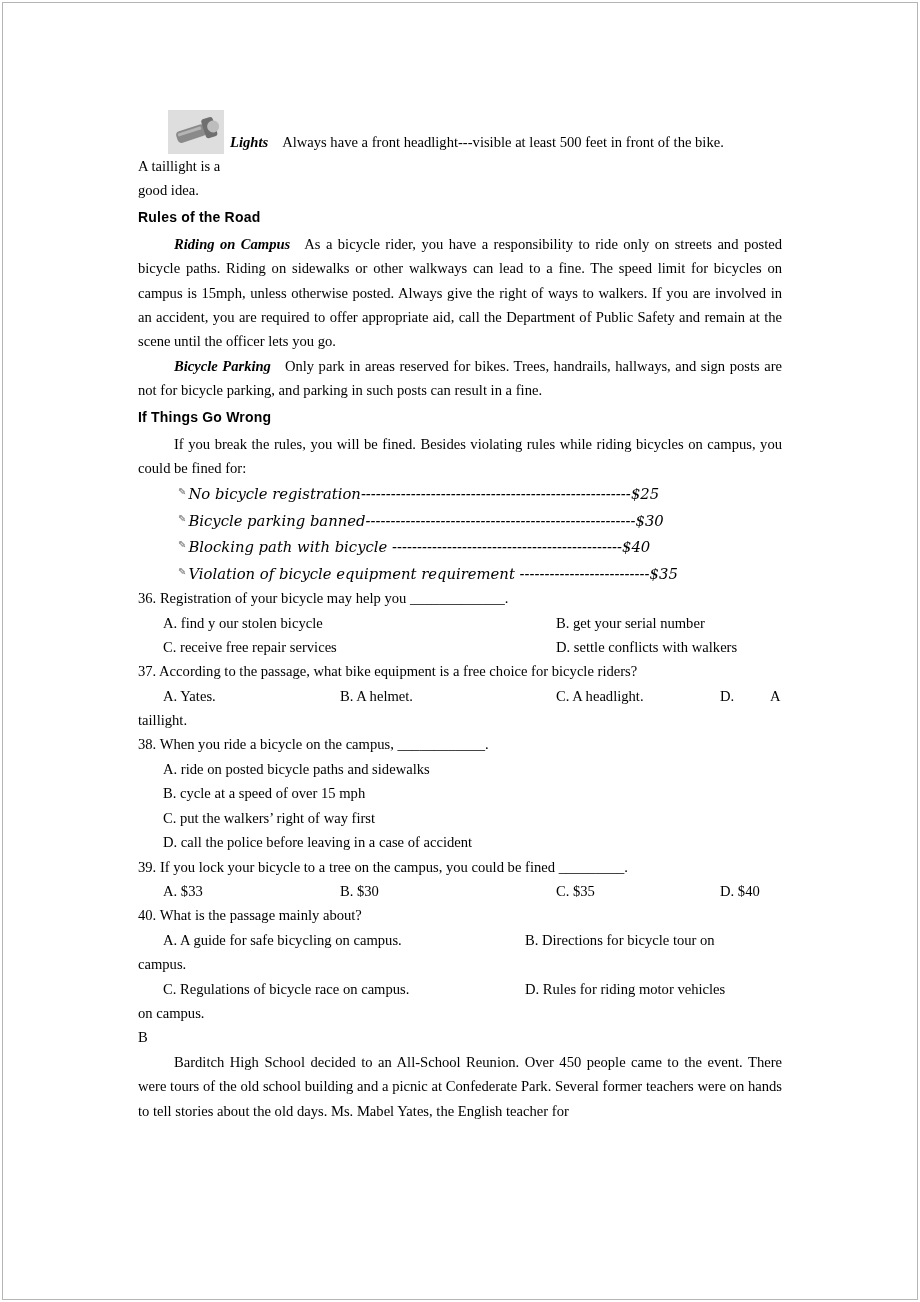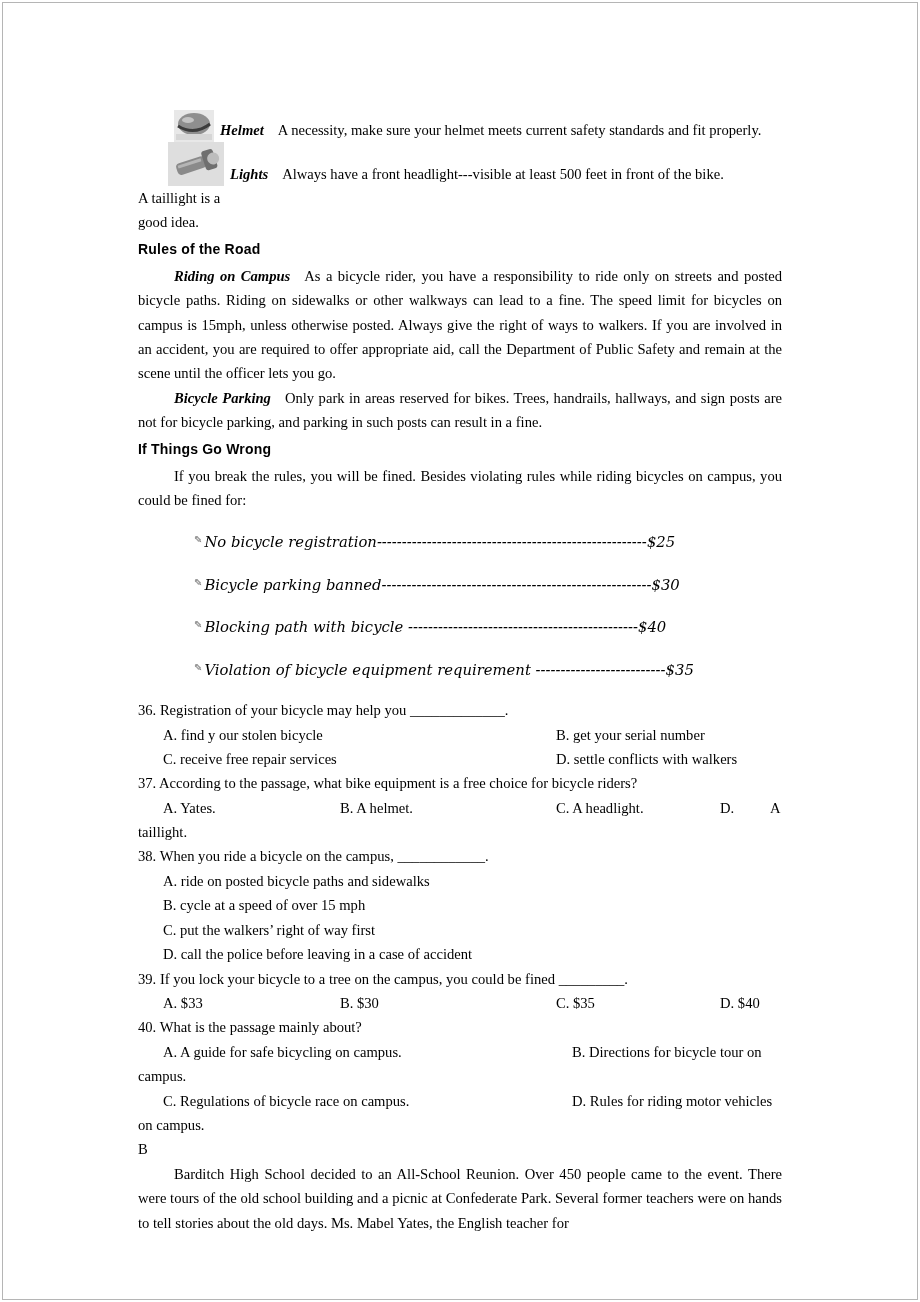--- a/index.html
+++ b/index.html
@@ -31,53 +31,42 @@
     line-height: 25px; margin: 2px 0 2px 0;
     text-align: left; letter-spacing: .2px;
   }
   .thumb { display: inline-block; vertical-align: bottom; margin-right: 6px; }
   .thumb svg { display: block; }
   .helmet-line { text-indent: 36px; }
   .lights-line { text-indent: 30px; }
   .lights-cont1 { margin-left: 17px; }
   .lights-cont2 { margin-left: 145px; }
   .fineline {
-    margin: 16px; padding-left: 40px; line-height: 24.4px;
+    margin: 0; padding-left: 40px; line-height: 24.4px;
     font-style: italic; font-family: "DejaVu Serif", serif;
     font-size: 14.8px; text-align: left; white-space: nowrap;
   }
   .pen { font-style: normal; font-size: 10px; color: #666; vertical-align: 4px; margin-right: 2px; }
   .optrow { position: relative; height: 24.4px; }
   .optrow span { position: absolute; top: 0; white-space: nowrap; line-height: 24.4px; }
   .c0 { left: 25px; }
   .c1 { left: 202px; }
   .c2 { left: 418px; }
   .c3 { left: 582px; }
   .c4 { left: 632px; }
-  .cb { left: 434px; }
+  .cb { left: 387px; }
   .optline { margin: 0; padding-left: 25px; line-height: 24.4px; text-align: left; }
 </style>
 </head>
 <body>
 
 <div class="frame"></div>
 
 <div class="content">
 
-  <p class="para helmet-line">
-    <span class="thumb">
-      <svg width="40" height="32" viewBox="0 0 40 32">
-        <rect x="0" y="0" width="40" height="32" fill="#e8e8e8"></rect>
-        <ellipse cx="20" cy="14" rx="16" ry="11" fill="#8f8f8f"></ellipse>
-        <path d="M4 16 Q20 26 36 14" stroke="#3c3c3c" stroke-width="3" fill="none"></path>
-        <ellipse cx="14" cy="10" rx="6" ry="3" fill="#c4c4c4"></ellipse>
-        <rect x="2" y="24" width="36" height="6" fill="#d6d6d6"></rect>
-      </svg>
-    </span><span class="lead">Helmet</span><span>A necessity, make sure your helmet meets current safety standards and fit properly.</span>
-  </p>
 
   <p class="para lights-line">
     <span class="thumb">
       <svg width="56" height="44" viewBox="0 0 56 44">
         <rect x="0" y="0" width="56" height="44" fill="#dedede"></rect>
         <g transform="rotate(-18 28 22)">
           <rect x="8" y="16" width="30" height="12" rx="4" fill="#8a8a8a"></rect>
           <rect x="36" y="12" width="12" height="20" rx="3" fill="#6f6f6f"></rect>
           <circle cx="46" cy="22" r="6" fill="#bdbdbd"></circle>
           <rect x="10" y="18" width="24" height="3" fill="#b5b5b5"></rect>

